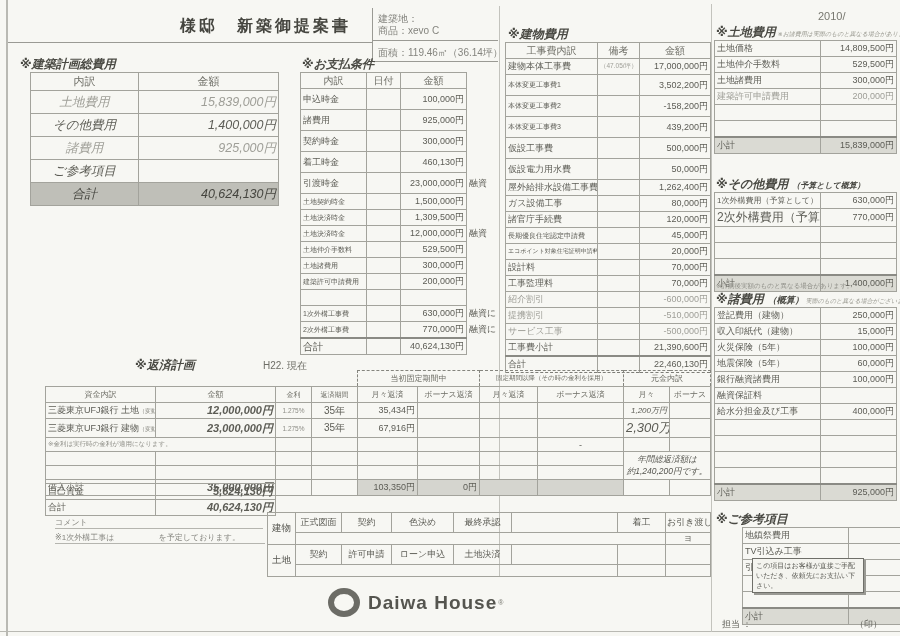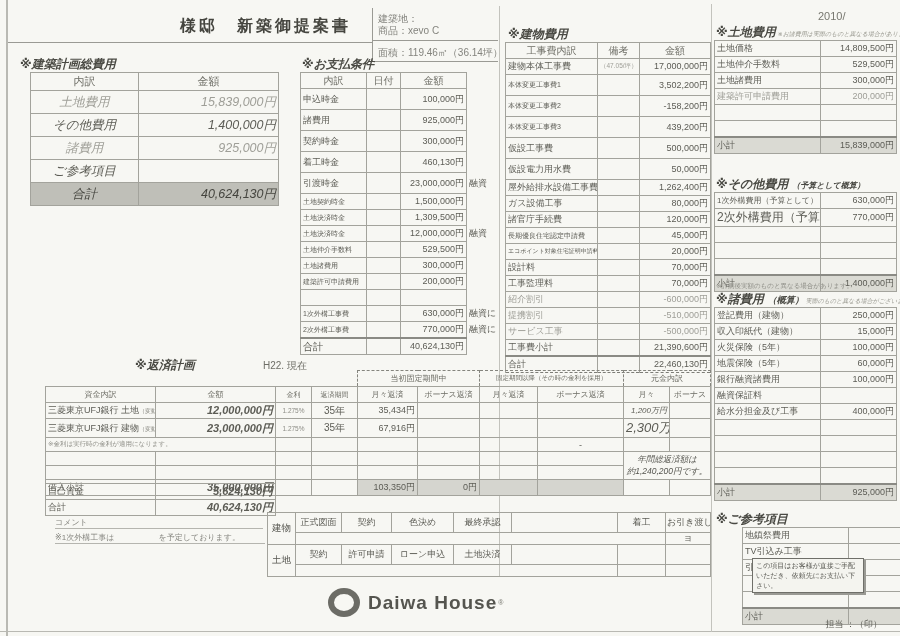--- a/index.html
+++ b/index.html
@@ -503,21 +503,21 @@
           <td></td>
           <td class="amt"></td>
         </tr>
       <tr class="sub bt">
         <td>小計</td>
         <td class="amt">0円</td>
       </tr>
     </tbody>
   </table>
   <div class="callout" style="left:752px;top:558px;">この項目はお客様が直接ご手配いただき、依頼先にお支払い下さい。</div>
-  <div class="staffline" style="left:722px;top:618px;width:160px;justify-content:flex-end;">
+  <div class="staffline" style="left:722px;top:618px;width:160px;">
     <span>担当 ：</span>
     <span>（印）</span>
   </div>
 
   <div class="sechead" style="left:135px;top:357px;">※返済計画</div>
   <div class="abs" style="left:263px;top:359px;font-size:10px;color:#6e6e66;">H22. 現在</div>
   <table class="t rt" style="left:45px;top:370px;width:665px;">
     <colgroup>
       <col style="width:110px">
         <col style="width:120px">

